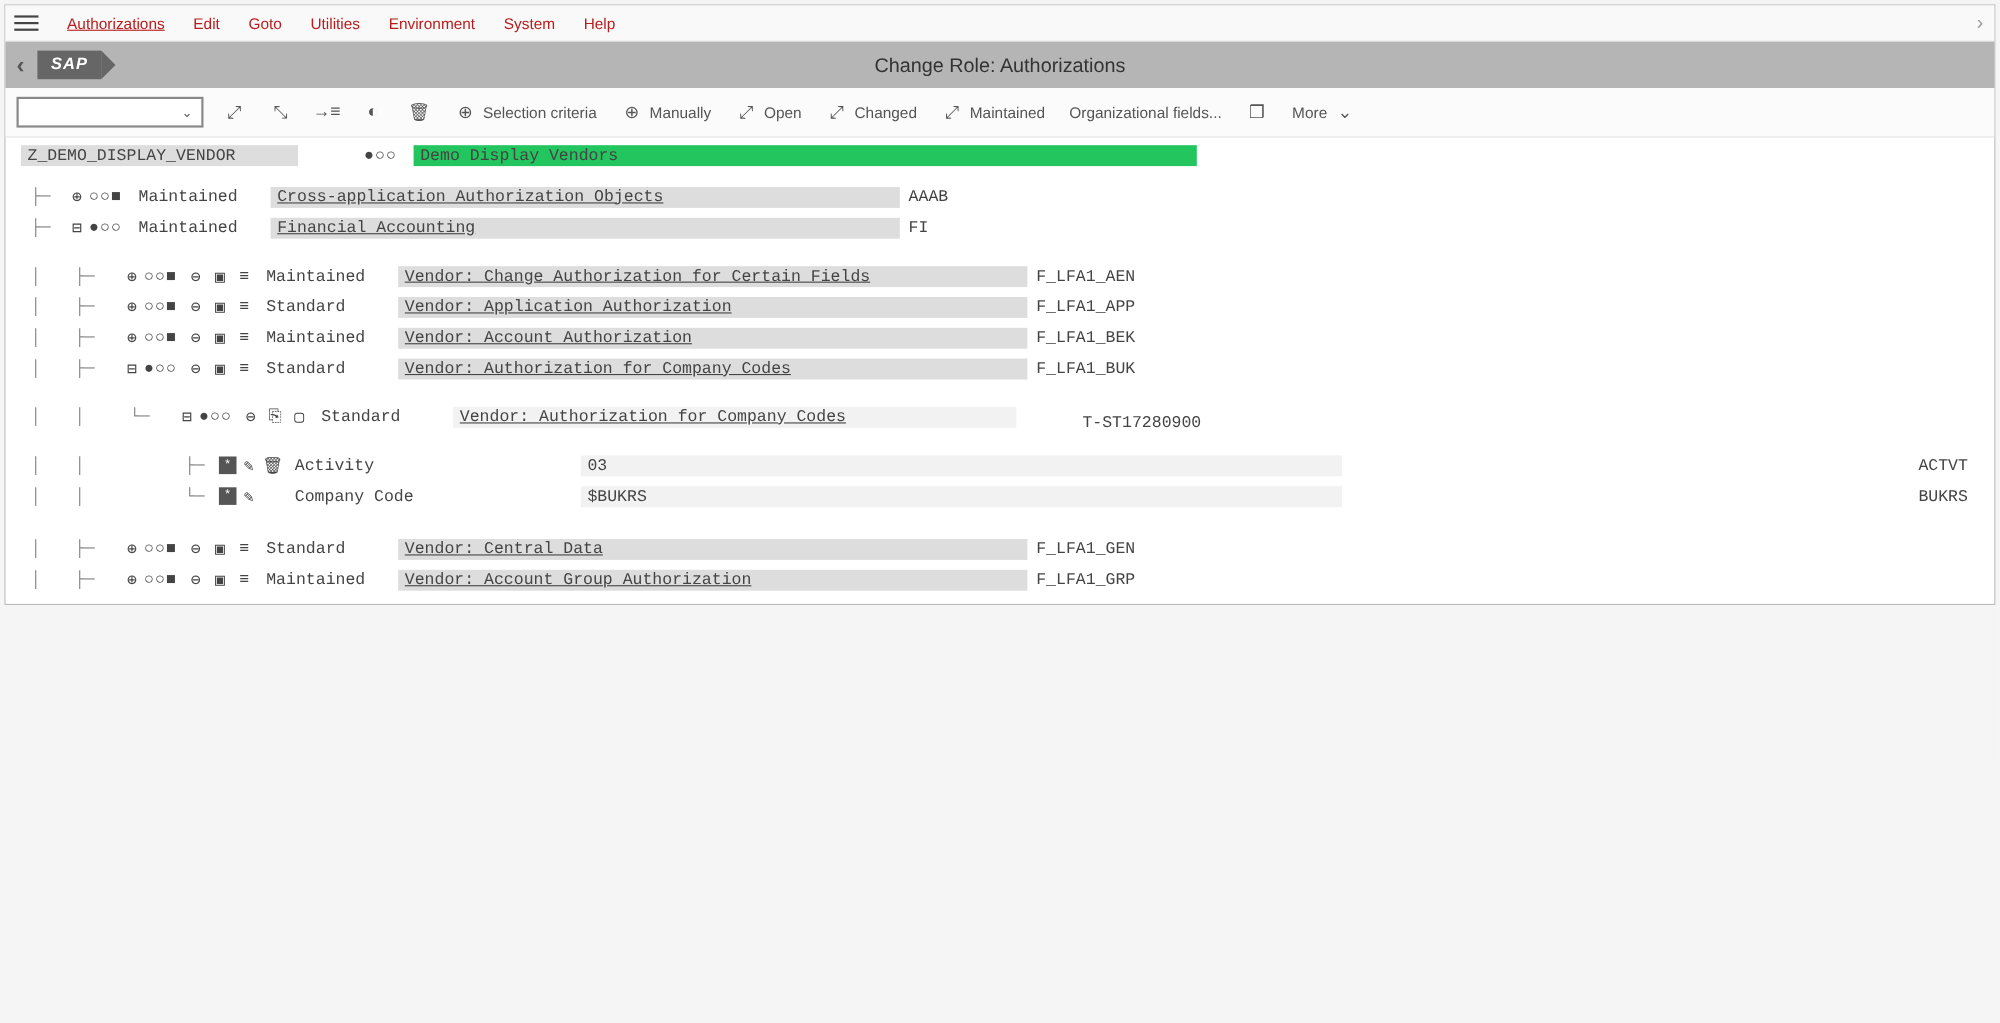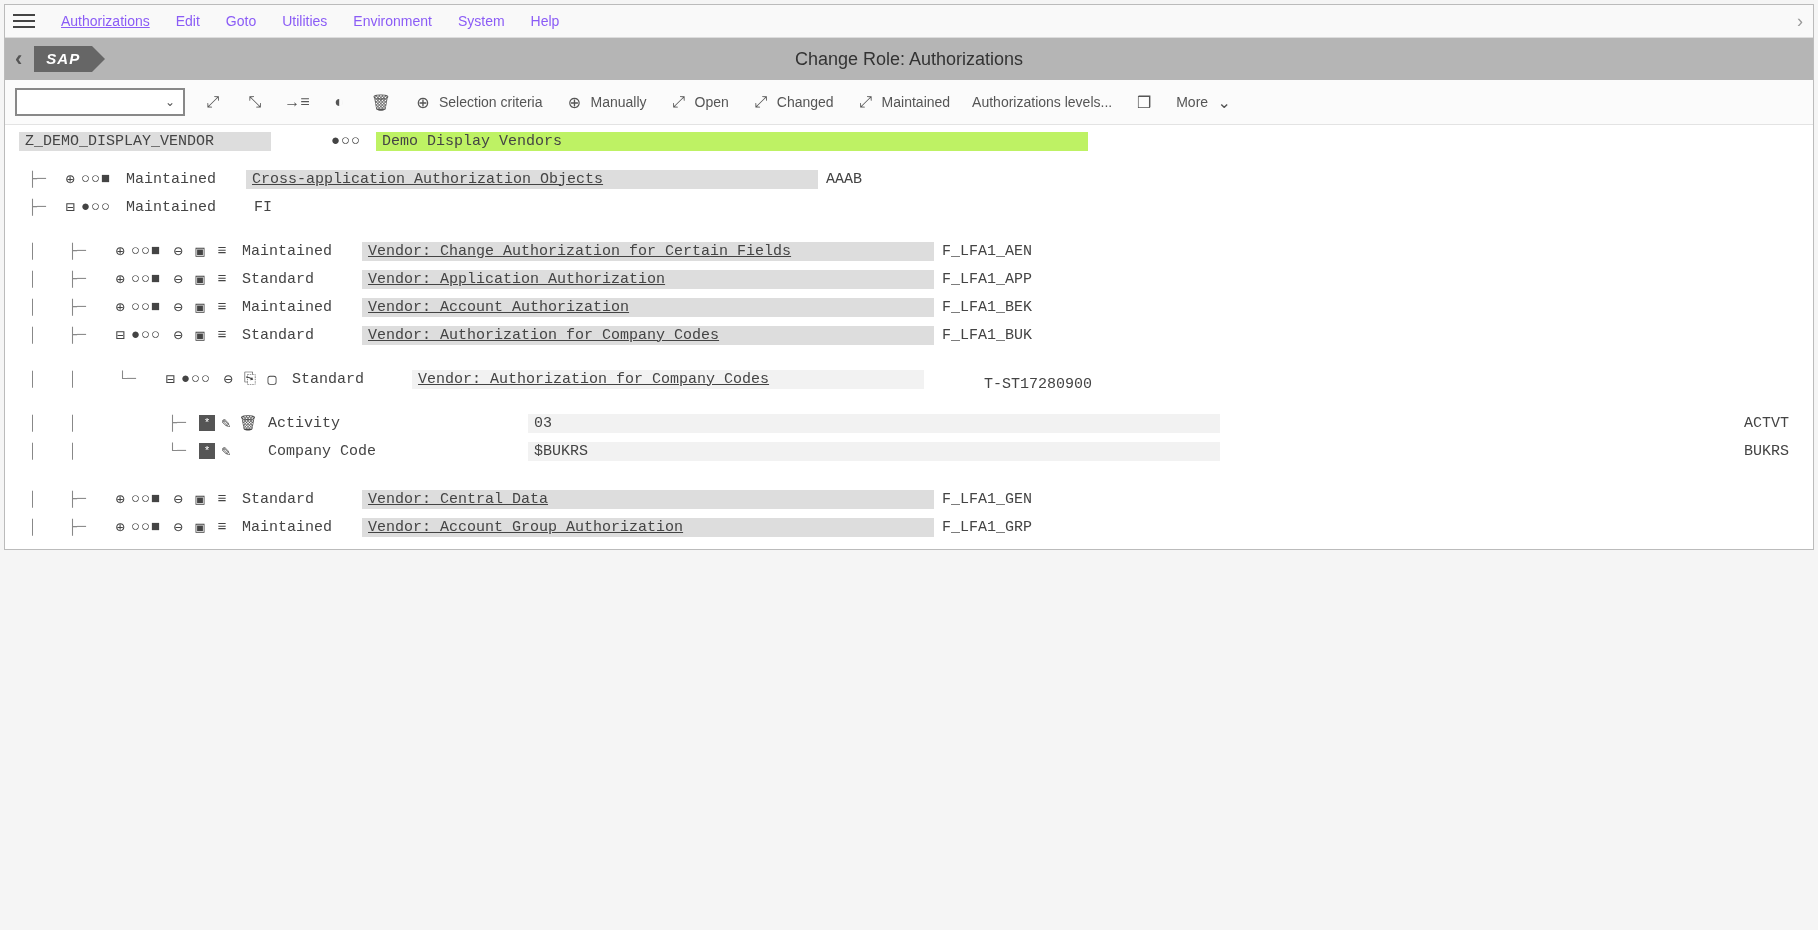--- a/index.html
+++ b/index.html
@@ -36,21 +36,21 @@
     margin-right: 8px;
     cursor: pointer;
   }
   .hamburger span {
     display: block;
     height: 2px;
     background: #444;
   }
   .menu-item {
     padding: 4px 8px;
-    color: #8b5cf6;
+    color: #b91c1c;
     cursor: pointer;
   }
   .menu-item:first-of-type { text-decoration: underline; }
   .menu-right-chevron {
     position: absolute;
     right: 10px;
     top: 50%;
     transform: translateY(-50%);
     color: #999;
     font-size: 18px;
@@ -159,21 +159,21 @@
     height: 28px;
     white-space: nowrap;
   }
   .role-id {
     background: #ddd;
     padding: 1px 6px;
     display: inline-block;
     min-width: 240px;
   }
   .role-desc-bg {
-    background: #bef264;
+    background: #22c55e;
     padding: 1px 6px;
     display: inline-block;
   }
   .traffic {
     letter-spacing: 1px;
     display: inline-block;
     width: 36px;
   }
   .lbl-hl {
     background: #ddd;
@@ -280,21 +280,21 @@
     </div>
     <div class="tb-btn">
       <span class="tb-icon">⤢</span>
       <span>Changed</span>
     </div>
     <div class="tb-btn">
       <span class="tb-icon">⤢</span>
       <span>Maintained</span>
     </div>
     <div class="tb-btn">
-      <span>Authorizations levels...</span>
+      <span>Organizational fields...</span>
     </div>
     <div class="tb-btn">
         <span class="tb-icon">❒</span>
       </div>
     <div class="tb-btn">
       <span>More</span>
       <span class="tb-icon">⌄</span>
     </div>
   </div>
 
@@ -306,21 +306,21 @@
       <span class="pad" style="width:60px;"></span>
       <span class="traffic">●○○</span>
       &nbsp;
       <span class="role-desc-bg" style="min-width:700px;">Demo Display Vendors</span>
     </div>
 
     <div style="height:10px;"></div>
 
     <div id="class-rows">
         <div class="tree-row"><span class="tree-connector" style="width:40px;">&nbsp;├─</span><span class="folder-icon">⊕</span><span class="traffic">○○■</span>&nbsp;<span class="status-cell">Maintained</span><span class="lbl-hl desc-cell" style="min-width:560px;">Cross-application Authorization Objects</span><span class="code-cell">AAAB</span></div>
-        <div class="tree-row"><span class="tree-connector" style="width:40px;">&nbsp;├─</span><span class="folder-icon">⊟</span><span class="traffic">●○○</span>&nbsp;<span class="status-cell">Maintained</span><span class="code-cell">FI</span></div>
+        <div class="tree-row"><span class="tree-connector" style="width:40px;">&nbsp;├─</span><span class="folder-icon">⊟</span><span class="traffic">●○○</span>&nbsp;<span class="status-cell">Maintained</span><span class="lbl-hl desc-cell" style="min-width:560px;">Financial Accounting</span><span class="code-cell">FI</span></div>
       </div>
 
     <div style="height:16px;"></div>
 
     <div id="object-rows-1">
         <div class="tree-row"><span class="tree-connector" style="width:40px;">&nbsp;│</span><span class="tree-connector" style="width:50px;">&nbsp;├─</span><span class="folder-icon">⊕</span><span class="traffic">○○■</span><span class="small-icon">⊖</span><span class="small-icon">▣</span><span class="small-icon">≡</span>&nbsp;<span class="status-cell">Maintained</span><span class="lbl-hl desc-cell" style="min-width:560px;">Vendor: Change Authorization for Certain Fields</span><span class="code-cell">F_LFA1_AEN</span></div>
         <div class="tree-row"><span class="tree-connector" style="width:40px;">&nbsp;│</span><span class="tree-connector" style="width:50px;">&nbsp;├─</span><span class="folder-icon">⊕</span><span class="traffic">○○■</span><span class="small-icon">⊖</span><span class="small-icon">▣</span><span class="small-icon">≡</span>&nbsp;<span class="status-cell">Standard</span><span class="lbl-hl desc-cell" style="min-width:560px;">Vendor: Application Authorization</span><span class="code-cell">F_LFA1_APP</span></div>
         <div class="tree-row"><span class="tree-connector" style="width:40px;">&nbsp;│</span><span class="tree-connector" style="width:50px;">&nbsp;├─</span><span class="folder-icon">⊕</span><span class="traffic">○○■</span><span class="small-icon">⊖</span><span class="small-icon">▣</span><span class="small-icon">≡</span>&nbsp;<span class="status-cell">Maintained</span><span class="lbl-hl desc-cell" style="min-width:560px;">Vendor: Account Authorization</span><span class="code-cell">F_LFA1_BEK</span></div>
         <div class="tree-row"><span class="tree-connector" style="width:40px;">&nbsp;│</span><span class="tree-connector" style="width:50px;">&nbsp;├─</span><span class="folder-icon">⊟</span><span class="traffic">●○○</span><span class="small-icon">⊖</span><span class="small-icon">▣</span><span class="small-icon">≡</span>&nbsp;<span class="status-cell">Standard</span><span class="lbl-hl desc-cell" style="min-width:560px;">Vendor: Authorization for Company Codes</span><span class="code-cell">F_LFA1_BUK</span></div>
       </div>

